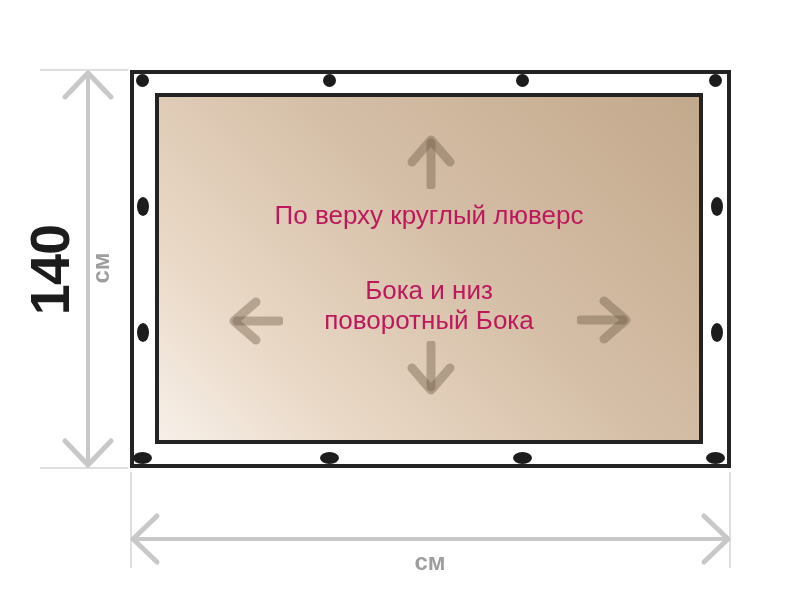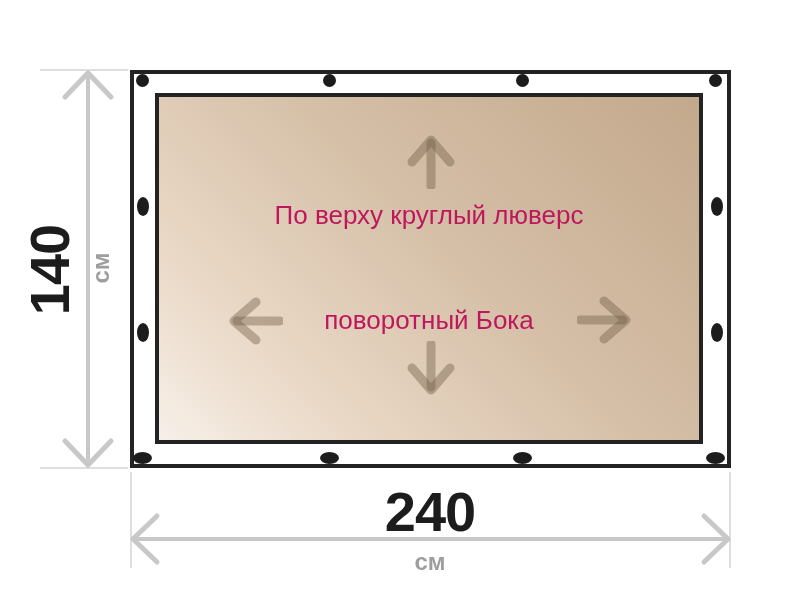--- a/index.html
+++ b/index.html
@@ -123,21 +123,20 @@
     <g stroke="#c8c8c8" stroke-width="5" fill="none" stroke-linecap="round" stroke-linejoin="round">
       <path d="M65 97 L88 73 L111 97"></path>
       <path d="M65 441 L88 465 L111 441"></path>
       <path d="M157 516 L133 539 L157 562"></path>
       <path d="M704 516 L728 539 L704 562"></path>
     </g>
   </svg>
 
   <div class="dim-value height-value">140</div>
   <div class="dim-unit height-unit">см</div>
-  <div class="dim-value width-value">240</div>
   <div class="dim-unit width-unit">см</div>
 
   <div class="tarp-outer"></div>
 
   <div class="tarp-canvas"></div>
 
   <div class="grommet gr-round" style="left:136px; top:74px;"></div>
   <div class="grommet gr-round" style="left:323px; top:74px;"></div>
   <div class="grommet gr-round" style="left:516px; top:74px;"></div>
   <div class="grommet gr-round" style="left:709px; top:74px;"></div>
@@ -172,15 +171,16 @@
     </g>
   </svg>
   <svg class="dir-arrow" style="left:577px; top:293px;" width="58" height="54" viewBox="0 0 58 54">
     <g stroke="#6f5e48" stroke-opacity="0.42" stroke-width="9" fill="none" stroke-linecap="round" stroke-linejoin="round">
       <path d="M3 27 L46 27"></path>
       <path d="M27 8 L49 27 L27 46"></path>
     </g>
   </svg>
 
   <div class="note note-top">По верху круглый люверс</div>
+  <div class="note note-mid1">Бока и низ</div>
   <div class="note note-mid2">поворотный Бока</div>
 
 </div>
 
 </body></html>

